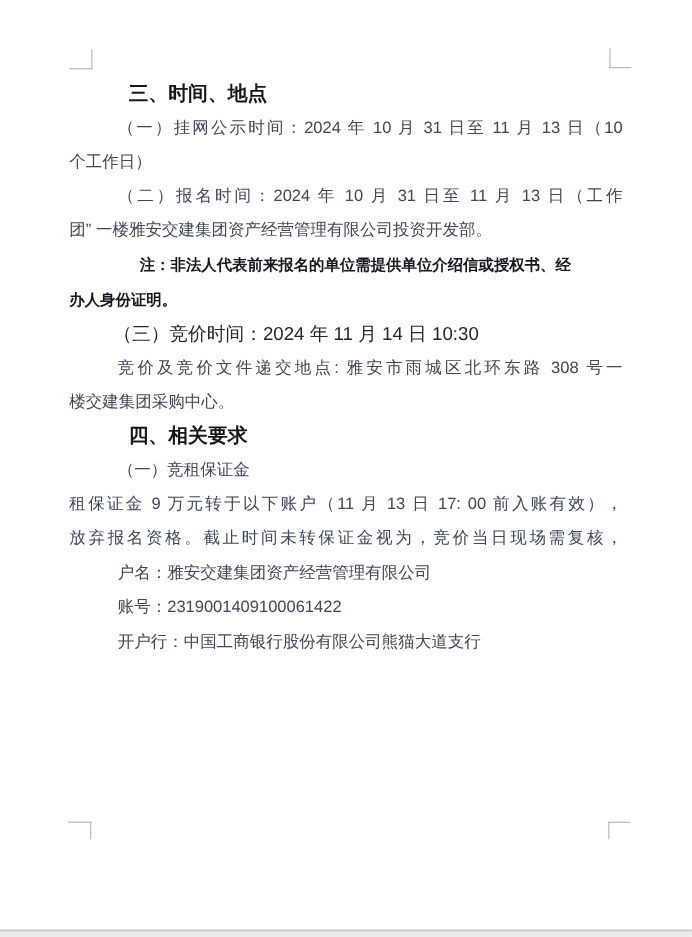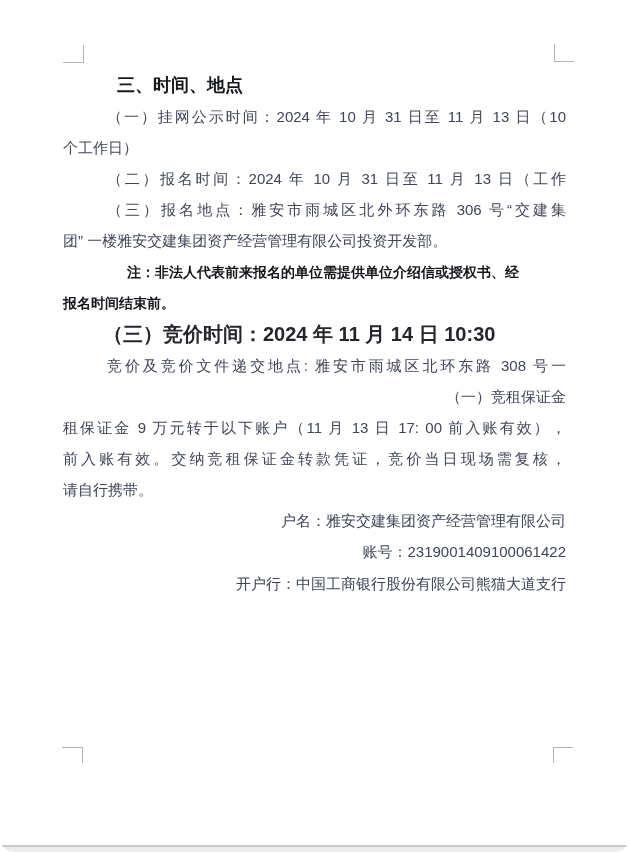--- a/index.html
+++ b/index.html
@@ -6,21 +6,20 @@
     margin: 0;
     padding: 0;
     background: #ffffff;
   }
   .viewport {
     position: relative;
     width: 629px;
     height: 852px;
     overflow: hidden;
     background: var(--page_background, #ffffff);
-    border-radius: 14px;
   }
   
   .crop {
     position: absolute;
   }
   .crop.tl {
     left: 63px; top: 45px; width: 20px; height: 17px;
     border-right: 1px solid var(--crop_mark, #b3b3b3);
     border-bottom: 1px solid var(--crop_mark, #b3b3b3);
   }
@@ -52,41 +51,41 @@
     font-size: 15px;
     color: var(--body_text, #3e4657);
     font-family: Liberation Sans, sans-serif;
     text-align: left;
   }
   .line.fill {
     text-align: justify;
     text-align-last: justify;
     text-justify: inter-character;
   }
-  .line.body.first { text-indent: 44px; text-align: right; }
+  .line.body.first { text-indent: 44px; }
   .line.heading {
     font-family: "Liberation Sans", sans-serif;
     font-weight: 700;
     font-size: 18px;
     color: var(--bold_text, #14171c);
     white-space: nowrap;
   }
   .line.heading.first { text-indent: 54px; }
   .line.note {
     font-family: "Liberation Sans", sans-serif;
     font-weight: 700;
     font-size: 14px;
     color: var(--bold_text, #14171c);
     white-space: nowrap;
   }
   .line.note.first { text-indent: 64px; }
   .line.sans {
     font-family: "Liberation Sans", sans-serif;
-    font-weight: 700;
-    font-size: 20px;
+    font-weight: 400;
+    font-size: 17px;
     color: var(--sans_text, #23262c);
     white-space: nowrap;
   }
   .line.sans.first { text-indent: 40px; }
   
   .page-edge {
     position: absolute;
     left: 0; top: 845px;
     width: 629px; height: 2px;
     background: var(--page_edge, #c8c8c8);
@@ -105,30 +104,30 @@
   <div class="crop tl"></div>
   <div class="crop tr"></div>
   <div class="crop bl"></div>
   <div class="crop br"></div>
 
   <div class="doc-text">
       <div class="line heading first">三、时间、地点</div>
       <div class="line body first fill">（一）挂网公示时间：2024 年 10 月  31 日至 11 月 13 日（10</div>
       <div class="line body">个工作日）</div>
       <div class="line body first fill">（二）报名时间：2024 年 10 月  31 日至 11 月 13 日（工作</div>
-      <div class="line body first fill">（三）报名地点：雅安市雨城区北外环东路 306 号“交建集</div>
       <div class="line body">团” 一楼雅安交建集团资产经营管理有限公司投资开发部。</div>
       <div class="line note first">注：非法人代表前来报名的单位需提供单位介绍信或授权书、经</div>
-      <div class="line note">报名时间结束前。</div>
+      <div class="line note">办人身份证明。</div>
       <div class="line sans first">（三）竞价时间：2024 年  11 月 14 日 10:30</div>
       <div class="line body first fill">竞价及竞价文件递交地点: 雅安市雨城区北环东路 308 号一</div>
+      <div class="line body">楼交建集团采购中心。</div>
+      <div class="line heading first">四、相关要求</div>
       <div class="line body first">（一）竞租保证金</div>
       <div class="line body fill">租保证金 9 万元转于以下账户（11 月 13 日 17: 00 前入账有效），</div>
-      <div class="line body fill">前入账有效。交纳竞租保证金转款凭证，竞价当日现场需复核，</div>
-      <div class="line body">请自行携带。</div>
+      <div class="line body fill">放弃报名资格。截止时间未转保证金视为，竞价当日现场需复核，</div>
       <div class="line body first">户名：雅安交建集团资产经营管理有限公司</div>
       <div class="line body first">账号：2319001409100061422</div>
       <div class="line body first">开户行：中国工商银行股份有限公司熊猫大道支行</div>
     </div>
 
   <div class="page-edge"></div>
   <div class="below-page"></div>
 </div>
 
 </body></html>

